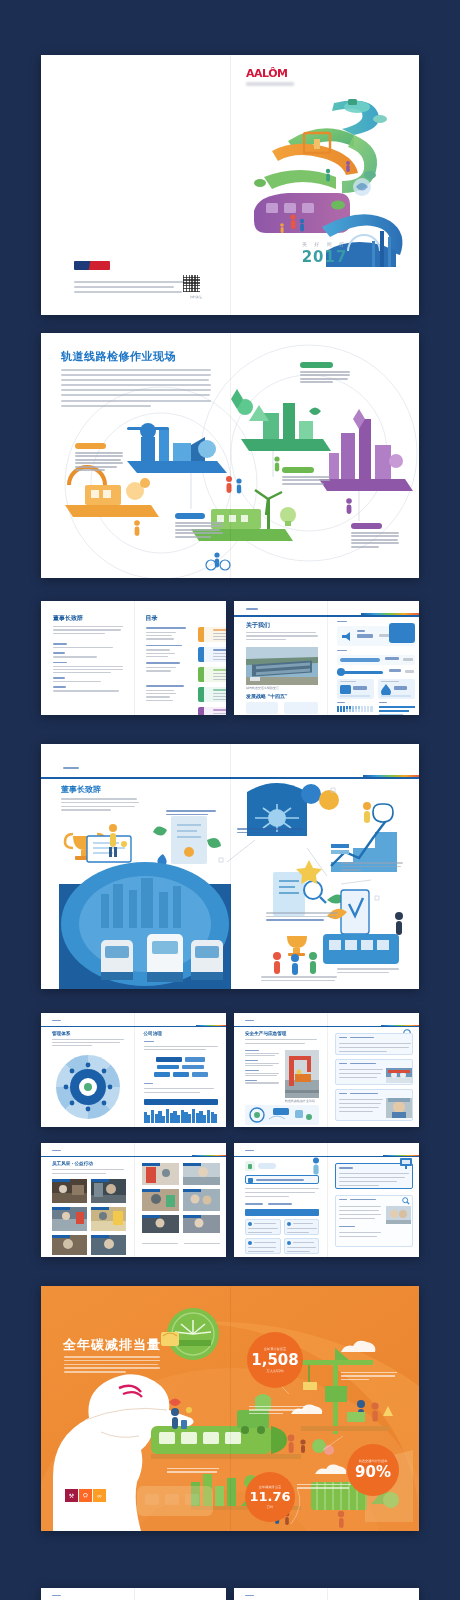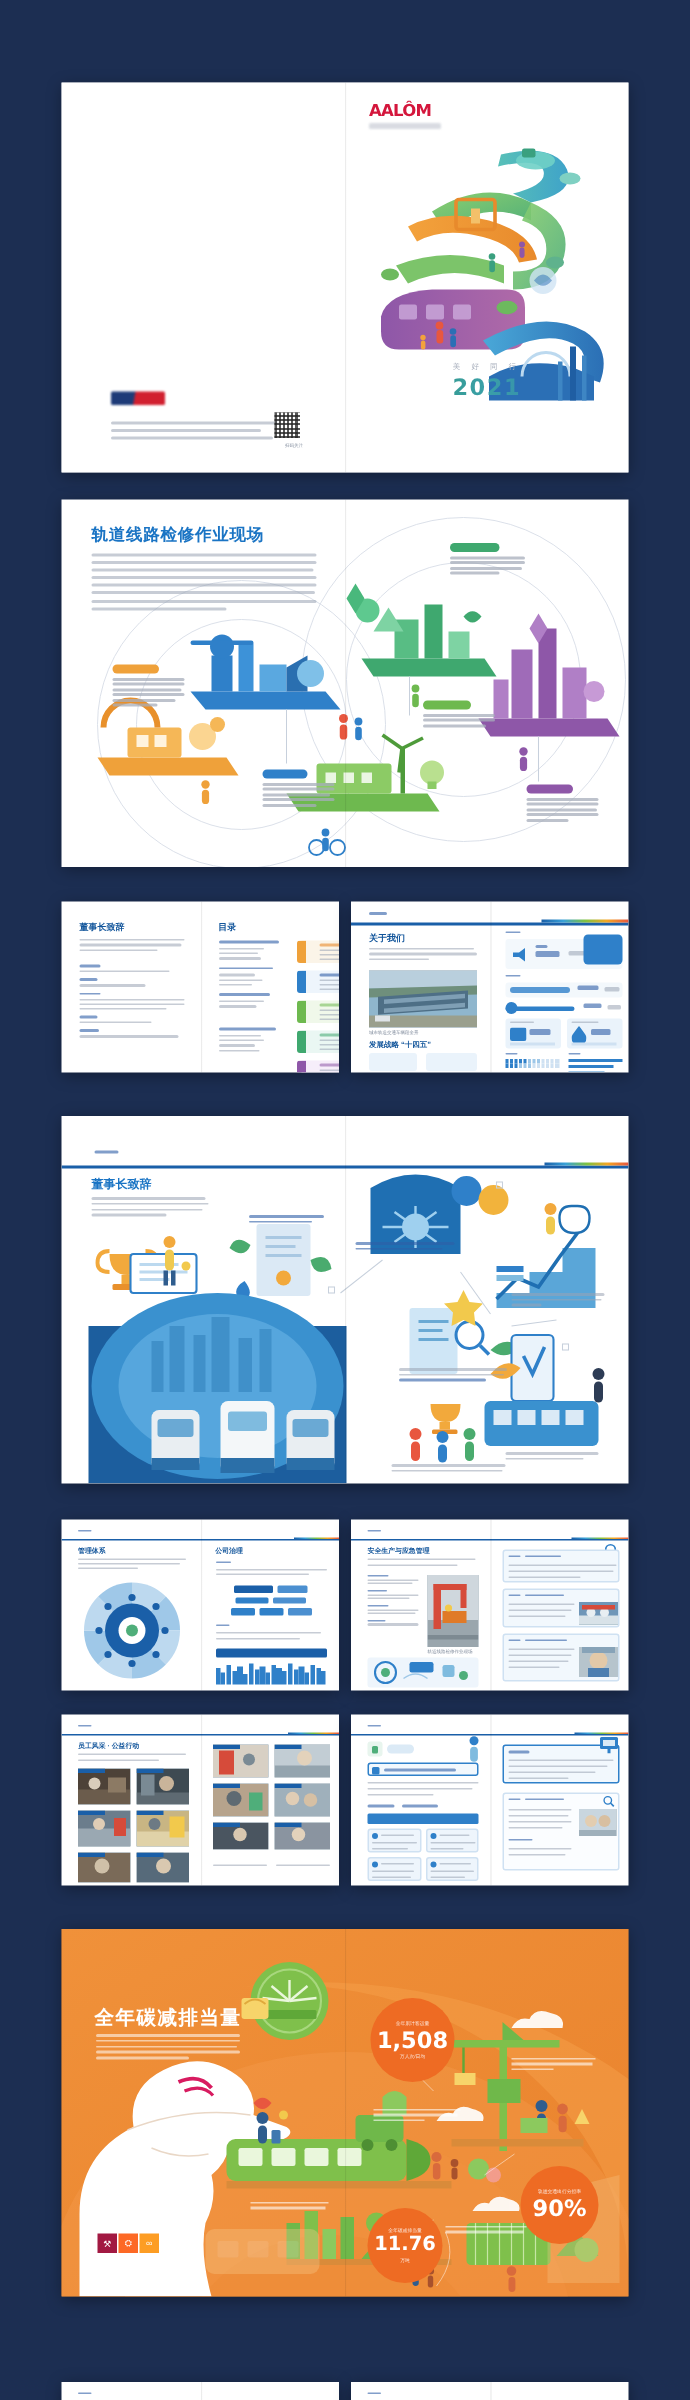--- a/index.html
+++ b/index.html
@@ -234,21 +234,21 @@
         <ellipse cx="108" cy="150" rx="7" ry="4.5" fill="#6db95e"></ellipse>
         <ellipse cx="140" cy="120" rx="6" ry="4" fill="#5fb28d"></ellipse>
         <ellipse cx="150" cy="64" rx="7" ry="4" fill="#7fd0c2"></ellipse>
 
         <circle cx="132" cy="132" r="9" fill="#cfe4f4" opacity=".8"></circle>
         <path d="M126 132 q6 -8 12 0 q-6 7 -12 0" fill="#2b6fb5" opacity=".5"></path>
       </svg>
 
       <div class="cover-title-wrap">
         <div class="cover-kicker">美 好 同 行</div>
-        <div class="cover-year">2021</div>
+        <div class="cover-year">2017</div>
       </div>
     </div>
   </div>
 
   <div class="spread" id="spread2">
     <svg style="position:absolute;inset:0;width:100%;height:100%" viewBox="0 0 378 245">
 
       <g fill="none" stroke="#d7dde6" stroke-width=".6">
         <circle cx="120" cy="150" r="96"></circle>
           <circle cx="120" cy="150" r="70"></circle>

